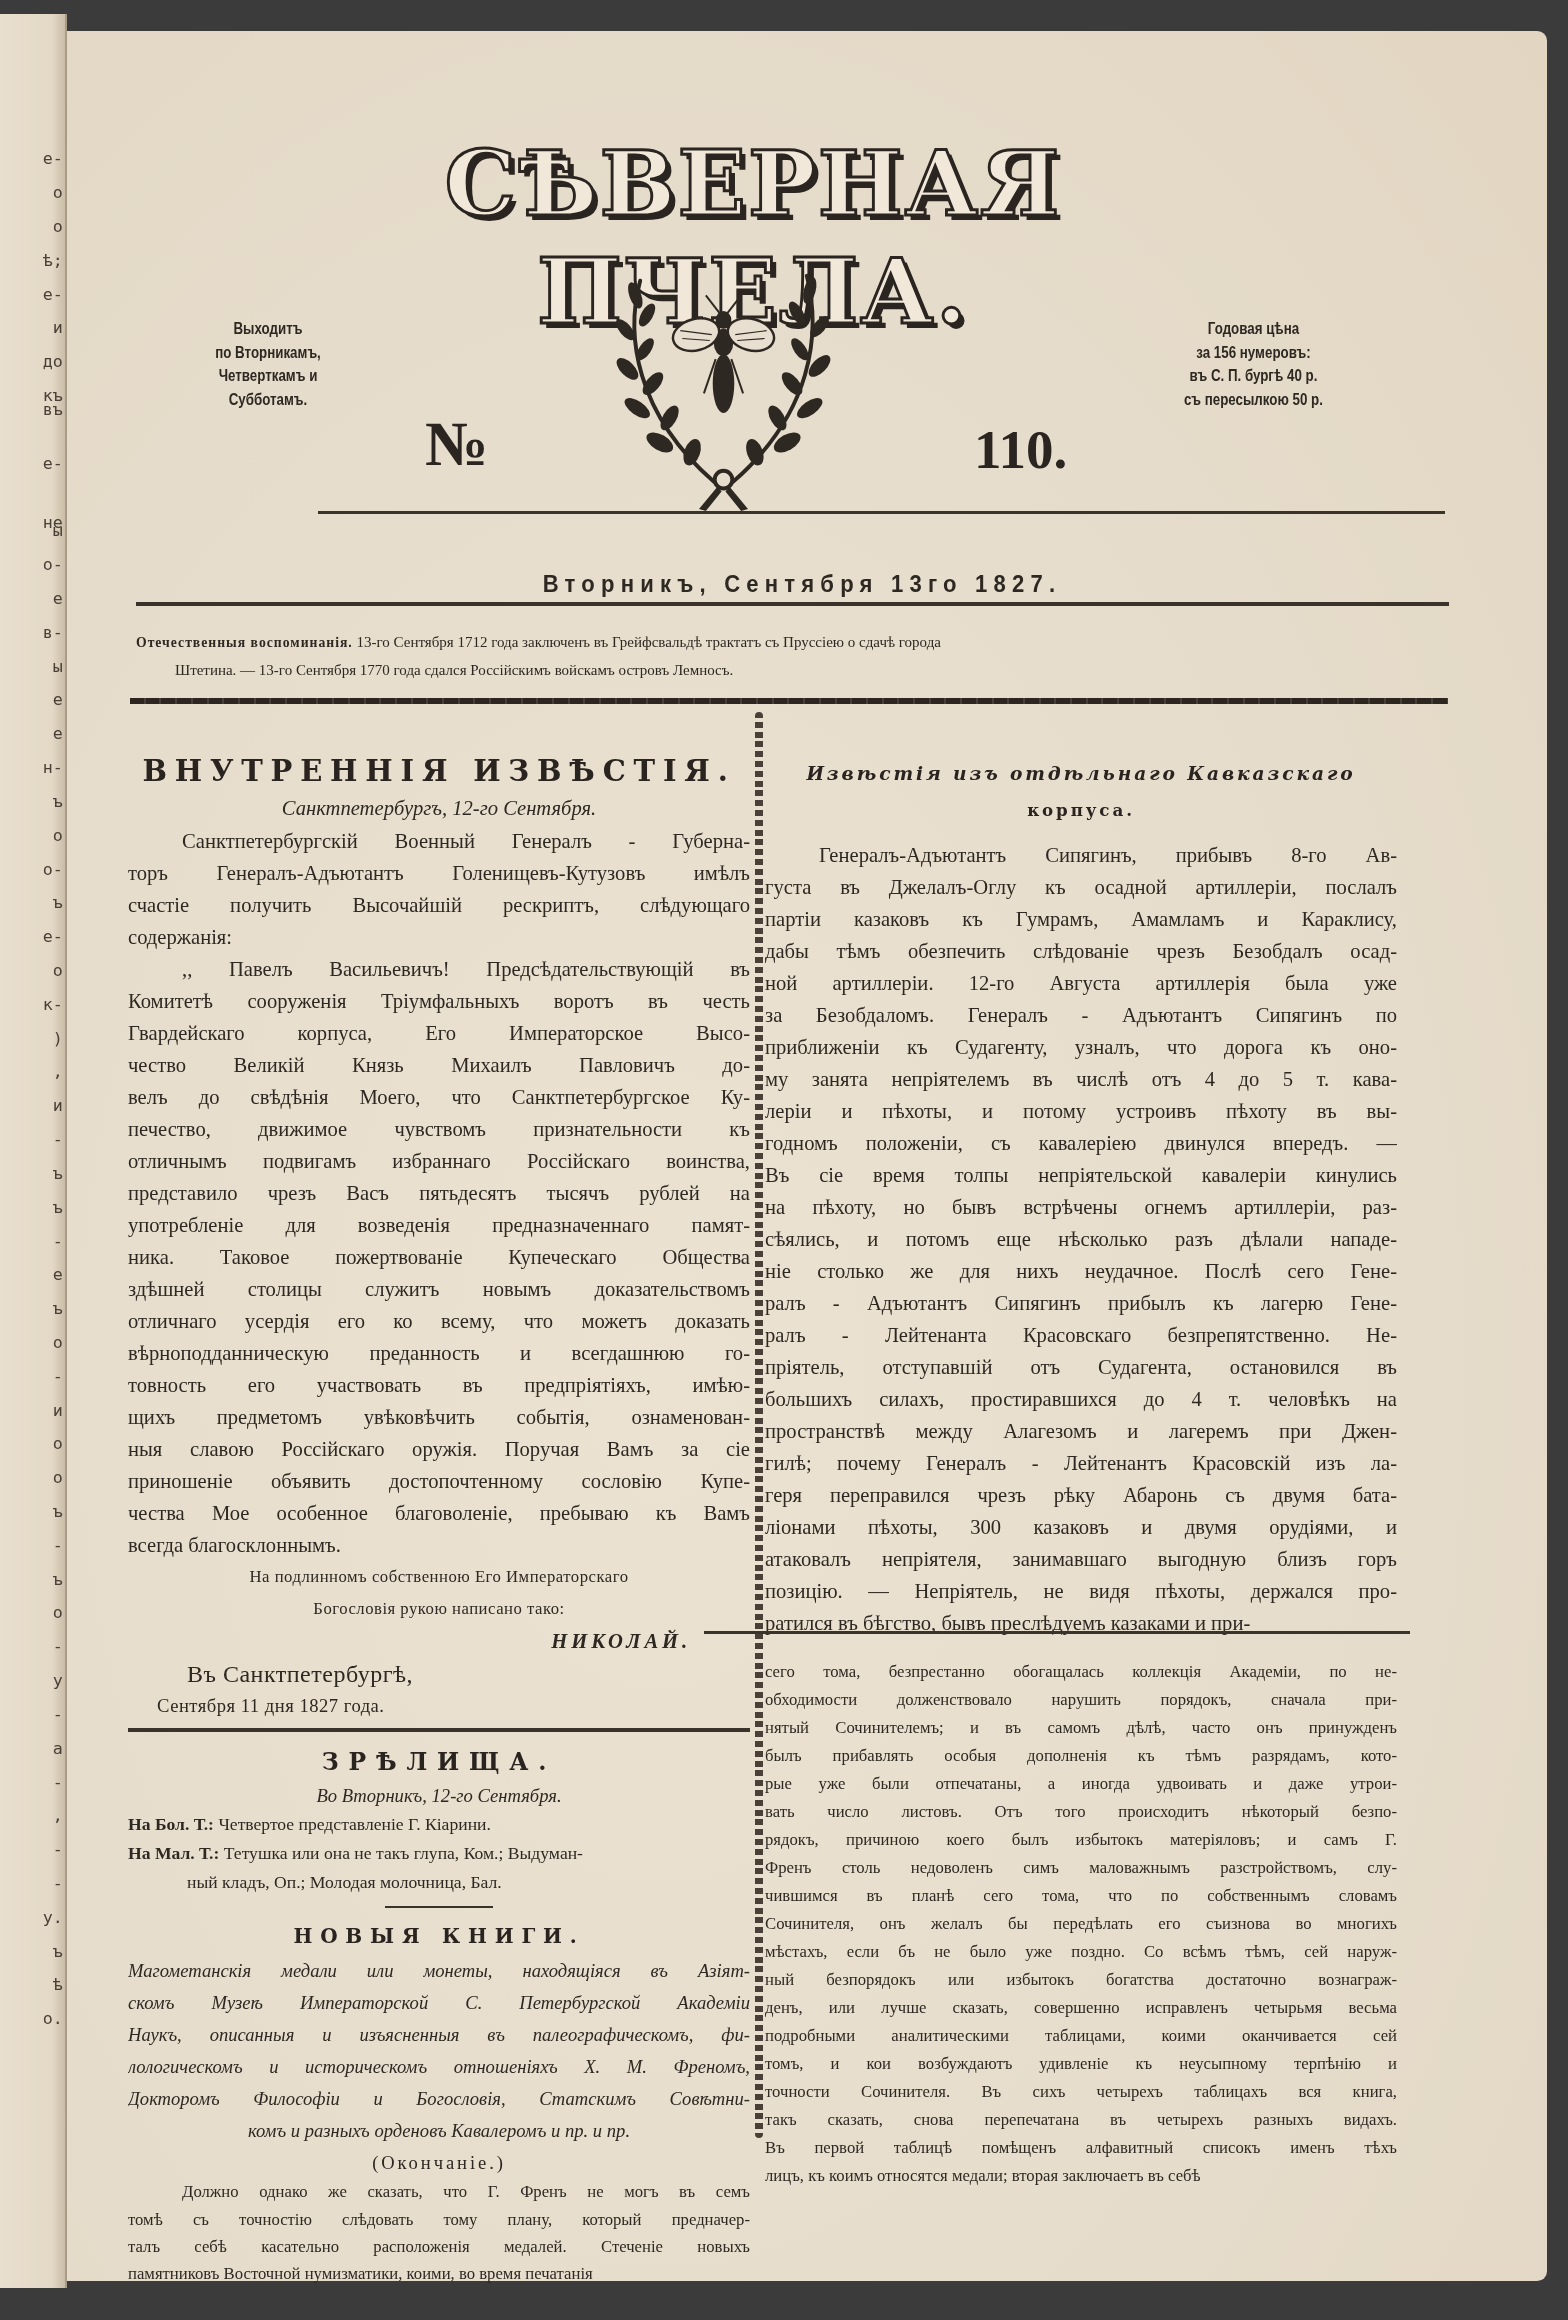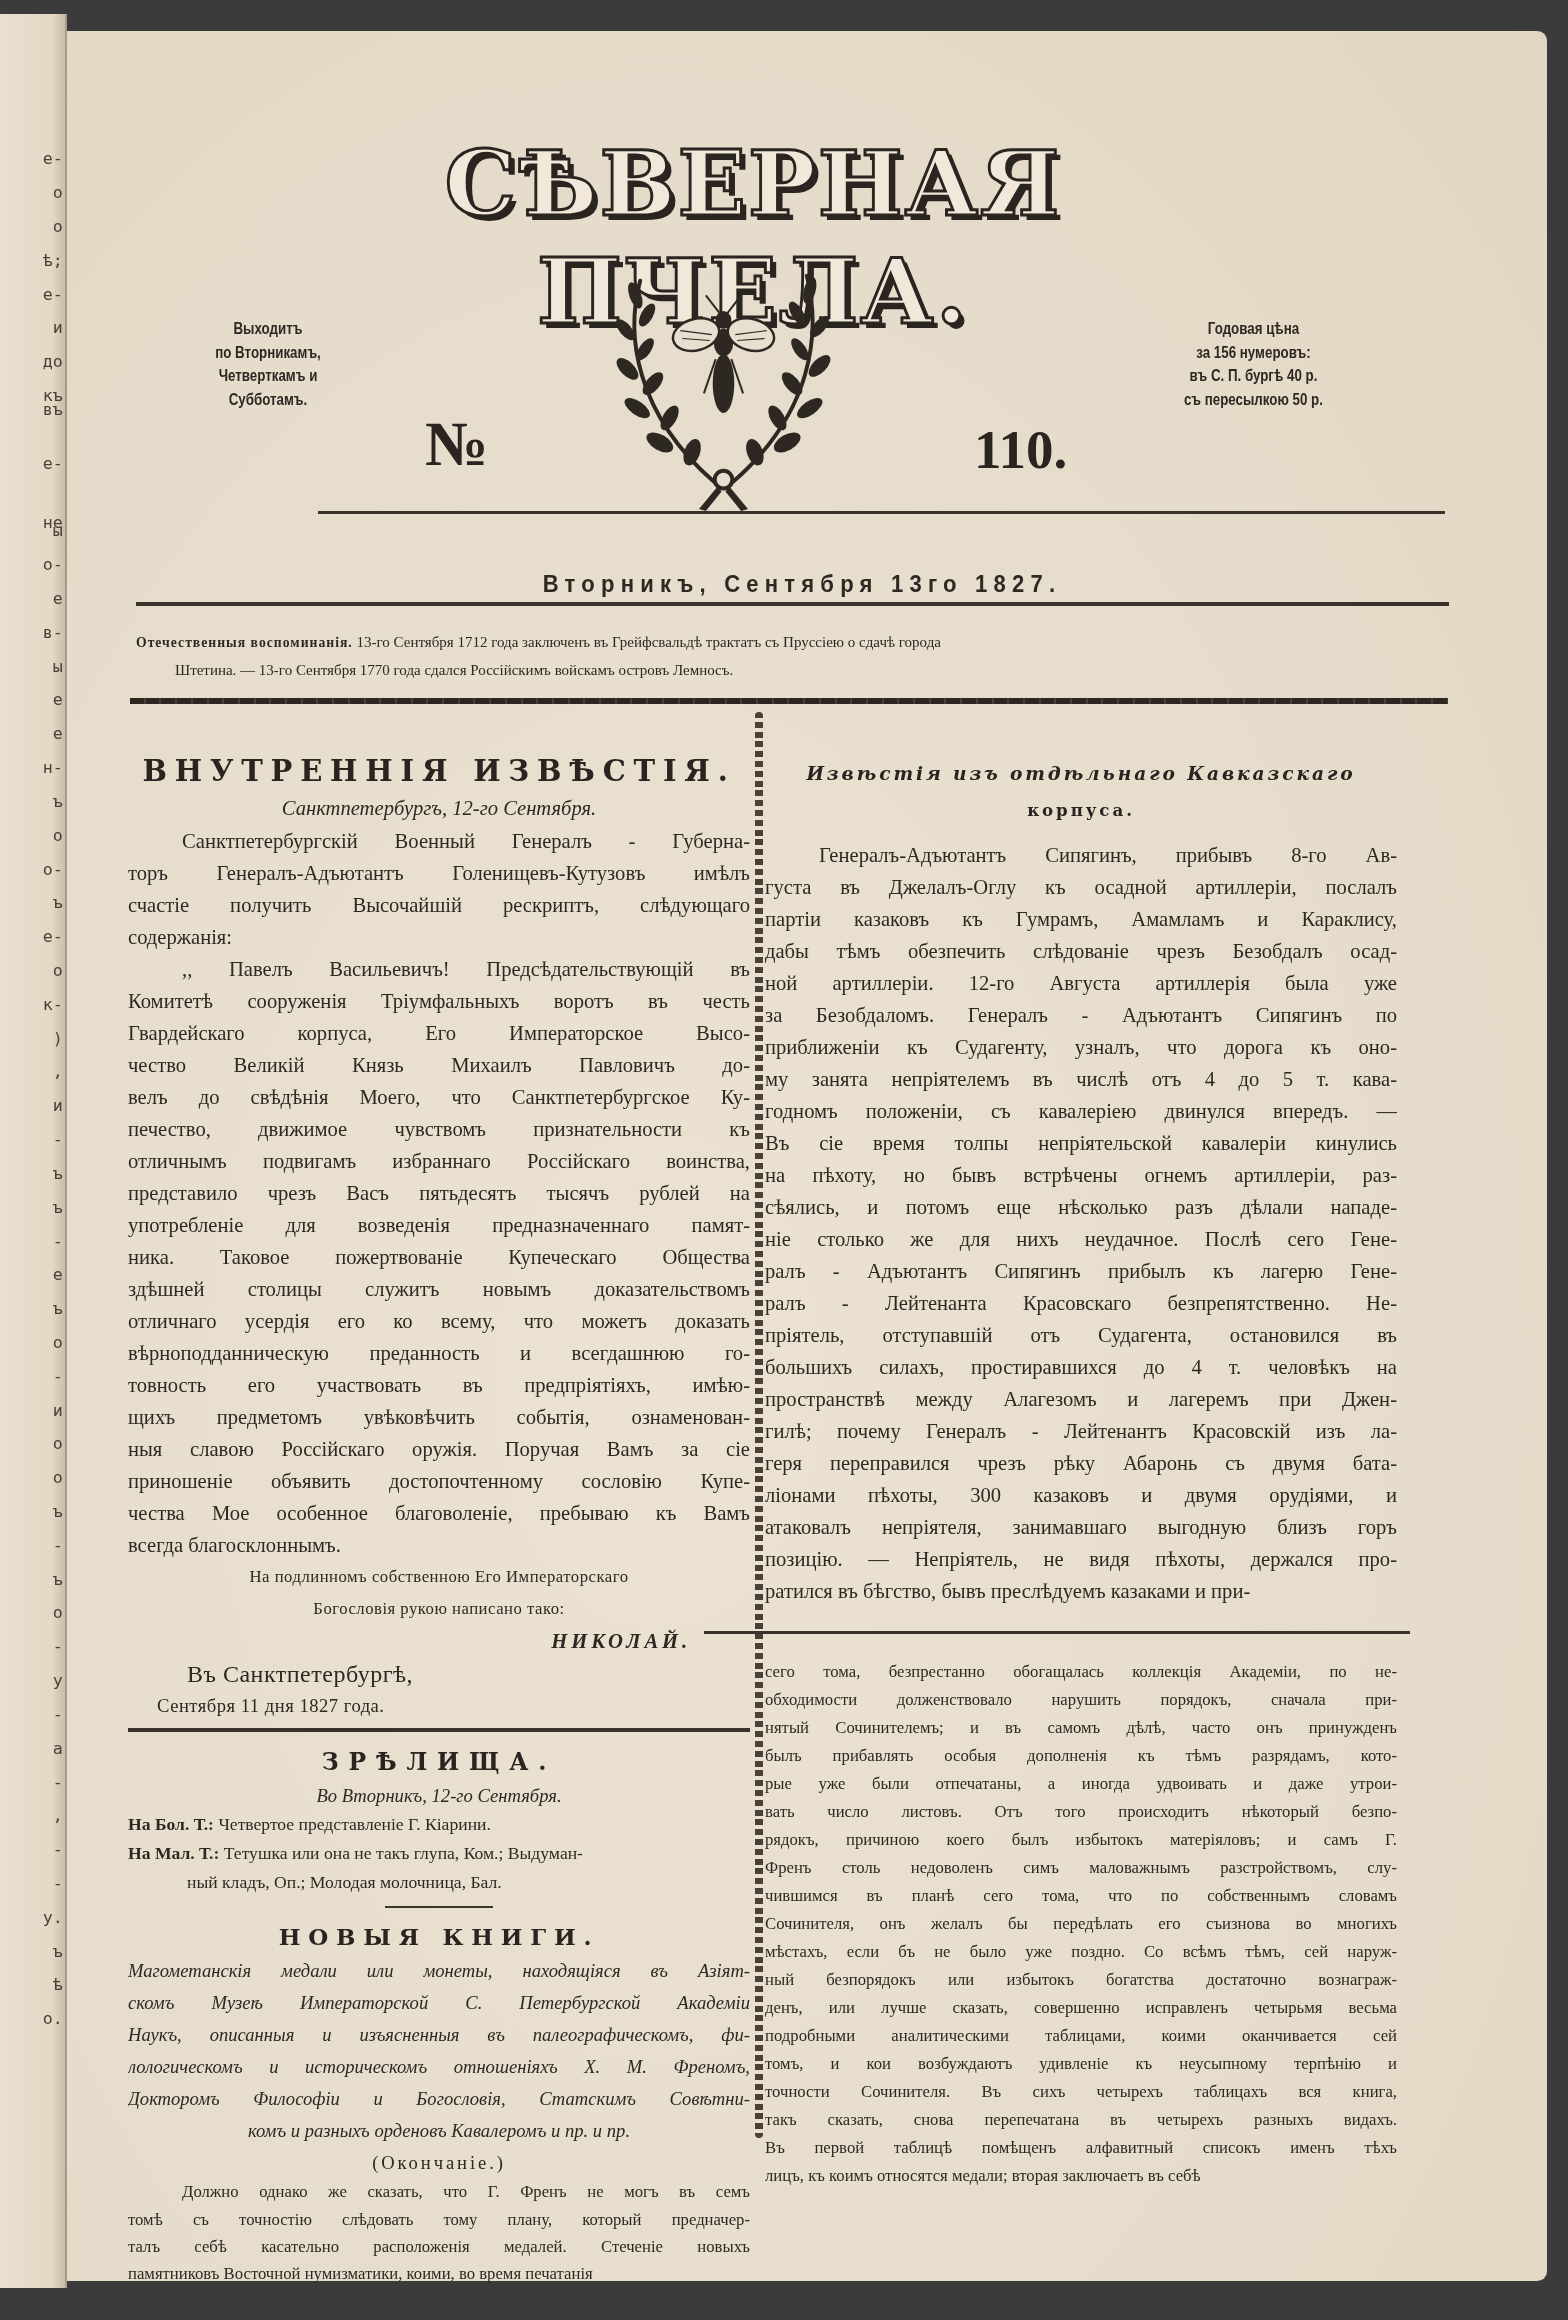--- a/index.html
+++ b/index.html
@@ -269,21 +269,21 @@
       <span>Четвертое представленіе Г. Кіарини.</span>
     </div>
     <div class="theatre-line">
       <b>На Мал. Т.:</b>
       <span>Тетушка или она не такъ глупа, Ком.; Выдуман-</span>
     </div>
     <div class="theatre-line" style="padding-left:59px;">ный кладъ, Оп.; Молодая молочница, Бал.</div>
 
     <div class="short-rule" style="width:108px;"></div>
 
-    <div class="h-med" style="font-size:23px; letter-spacing:7.8px;">НОВЫЯ КНИГИ.</div>
+    <div class="h-med" style="font-size:20px; letter-spacing:7.8px;">НОВЫЯ КНИГИ.</div>
     <div class="books-italic" id="lc-books-title">
         <span class="para-line">Магометанскія медали или монеты, находящіяся въ Азіят-</span>
         <span class="para-line">скомъ Музеѣ Императорской С. Петербургской Академіи</span>
         <span class="para-line">Наукъ, описанныя и изъясненныя въ палеографическомъ, фи-</span>
         <span class="para-line">лологическомъ и историческомъ отношеніяхъ Х. М. Френомъ,</span>
         <span class="para-line">Докторомъ Философіи и Богословія, Статскимъ Совѣтни-</span>
         <span class="para-line last" style="text-align: center; text-align-last: center;">комъ и разныхъ орденовъ Кавалеромъ и пр. и пр.</span>
       </div>
     <div class="centered" style="font-size:18.6px; letter-spacing:2.9px; line-height:31px;">(Окончаніе.)</div>
     <div class="para small" id="lc-books-body">
@@ -299,20 +299,21 @@
     <div class="h-med" style="font-size:16.7px; letter-spacing:2.9px;">корпуса.</div>
     <div class="para" id="rc-body" style="margin-top:9.8px; line-height:32px;">
         <span class="para-line indent">Генералъ-Адъютантъ Сипягинъ, прибывъ 8-го Ав-</span>
         <span class="para-line">густа въ Джелалъ-Оглу къ осадной артиллеріи, послалъ</span>
         <span class="para-line">партіи казаковъ къ Гумрамъ, Амамламъ и Караклису,</span>
         <span class="para-line">дабы тѣмъ обезпечить слѣдованіе чрезъ Безобдалъ осад-</span>
         <span class="para-line">ной артиллеріи. 12-го Августа артиллерія была уже</span>
         <span class="para-line">за Безобдаломъ. Генералъ - Адъютантъ Сипягинъ по</span>
         <span class="para-line">приближеніи къ Судагенту, узналъ, что дорога къ оно-</span>
         <span class="para-line">му занята непріятелемъ въ числѣ отъ 4 до 5 т. кава-</span>
+        <span class="para-line">леріи и пѣхоты, и потому устроивъ пѣхоту въ вы-</span>
         <span class="para-line">годномъ положеніи, съ кавалеріею двинулся впередъ. —</span>
         <span class="para-line">Въ сіе время толпы непріятельской кавалеріи кинулись</span>
         <span class="para-line">на пѣхоту, но бывъ встрѣчены огнемъ артиллеріи, раз-</span>
         <span class="para-line">сѣялись, и потомъ еще нѣсколько разъ дѣлали нападе-</span>
         <span class="para-line">ніе столько же для нихъ неудачное. Послѣ сего Гене-</span>
         <span class="para-line">ралъ - Адъютантъ Сипягинъ прибылъ къ лагерю Гене-</span>
         <span class="para-line">ралъ - Лейтенанта Красовскаго безпрепятственно. Не-</span>
         <span class="para-line">пріятель, отступавшій отъ Судагента, остановился въ</span>
         <span class="para-line">большихъ силахъ, простиравшихся до 4 т. человѣкъ на</span>
         <span class="para-line">пространствѣ между Алагезомъ и лагеремъ при Джен-</span>

